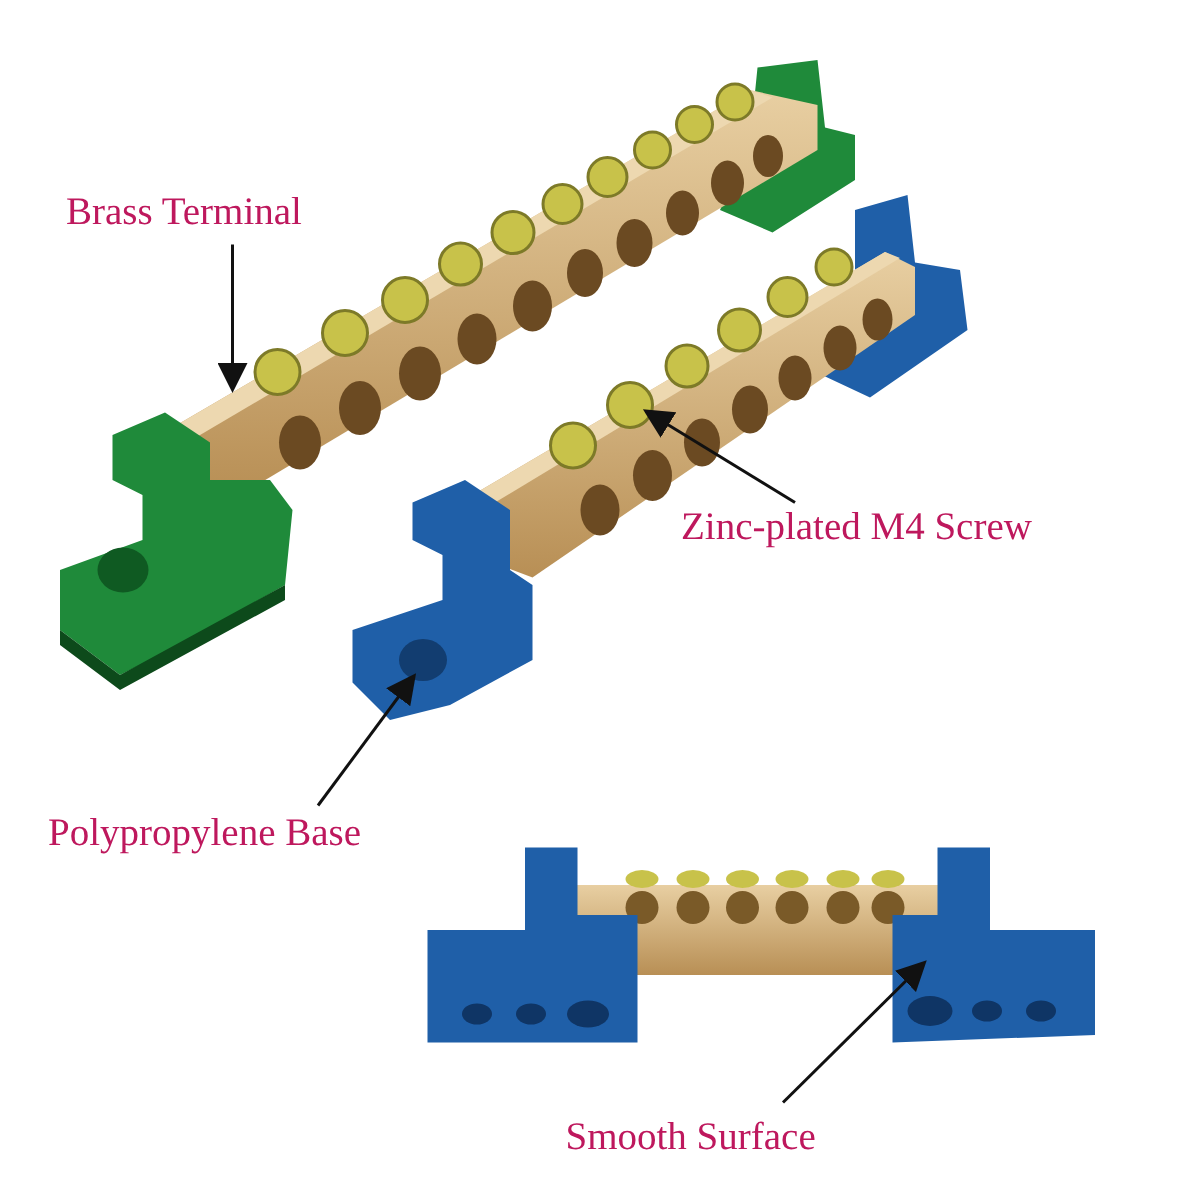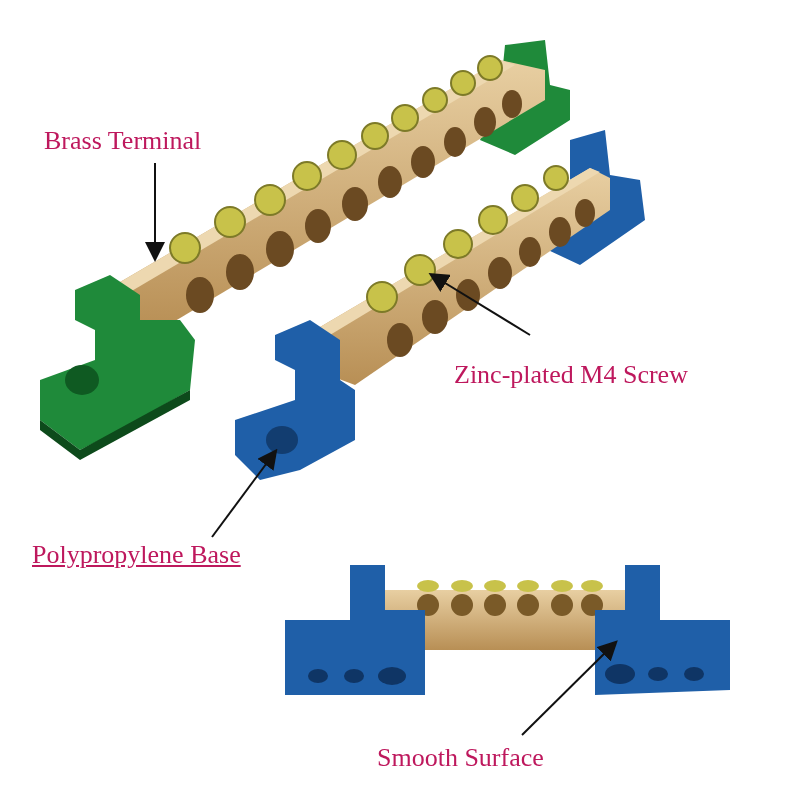--- a/index.html
+++ b/index.html
@@ -117,15 +117,15 @@
     </g>
   </g>
 
   <line x1="155" y1="163" x2="155" y2="258" stroke="#111" stroke-width="2" marker-end="url(#ah)"></line>
   <line x1="530" y1="335" x2="432" y2="275" stroke="#111" stroke-width="2" marker-end="url(#ah)"></line>
   <line x1="212" y1="537" x2="275" y2="452" stroke="#111" stroke-width="2" marker-end="url(#ah)"></line>
   <line x1="522" y1="735" x2="615" y2="643" stroke="#111" stroke-width="2" marker-end="url(#ah)"></line>
 </svg>
 
 <div class="label" style="left:44px;top:128px;">Brass Terminal</div>
-<div class="label" style="left:454px;top:362px;">Zinc-plated M4 Screw</div>
-<div class="label" style="left:32px;top:542px;text-decoration:underline;">Polypropylene Base</div>
+<div class="label" style="left:454px;top:338px;">Zinc-plated M4 Screw</div>
+<div class="label" style="left:32px;top:542px;">Polypropylene Base</div>
 <div class="label" style="left:377px;top:745px;">Smooth Surface</div>
 
 </body></html>

